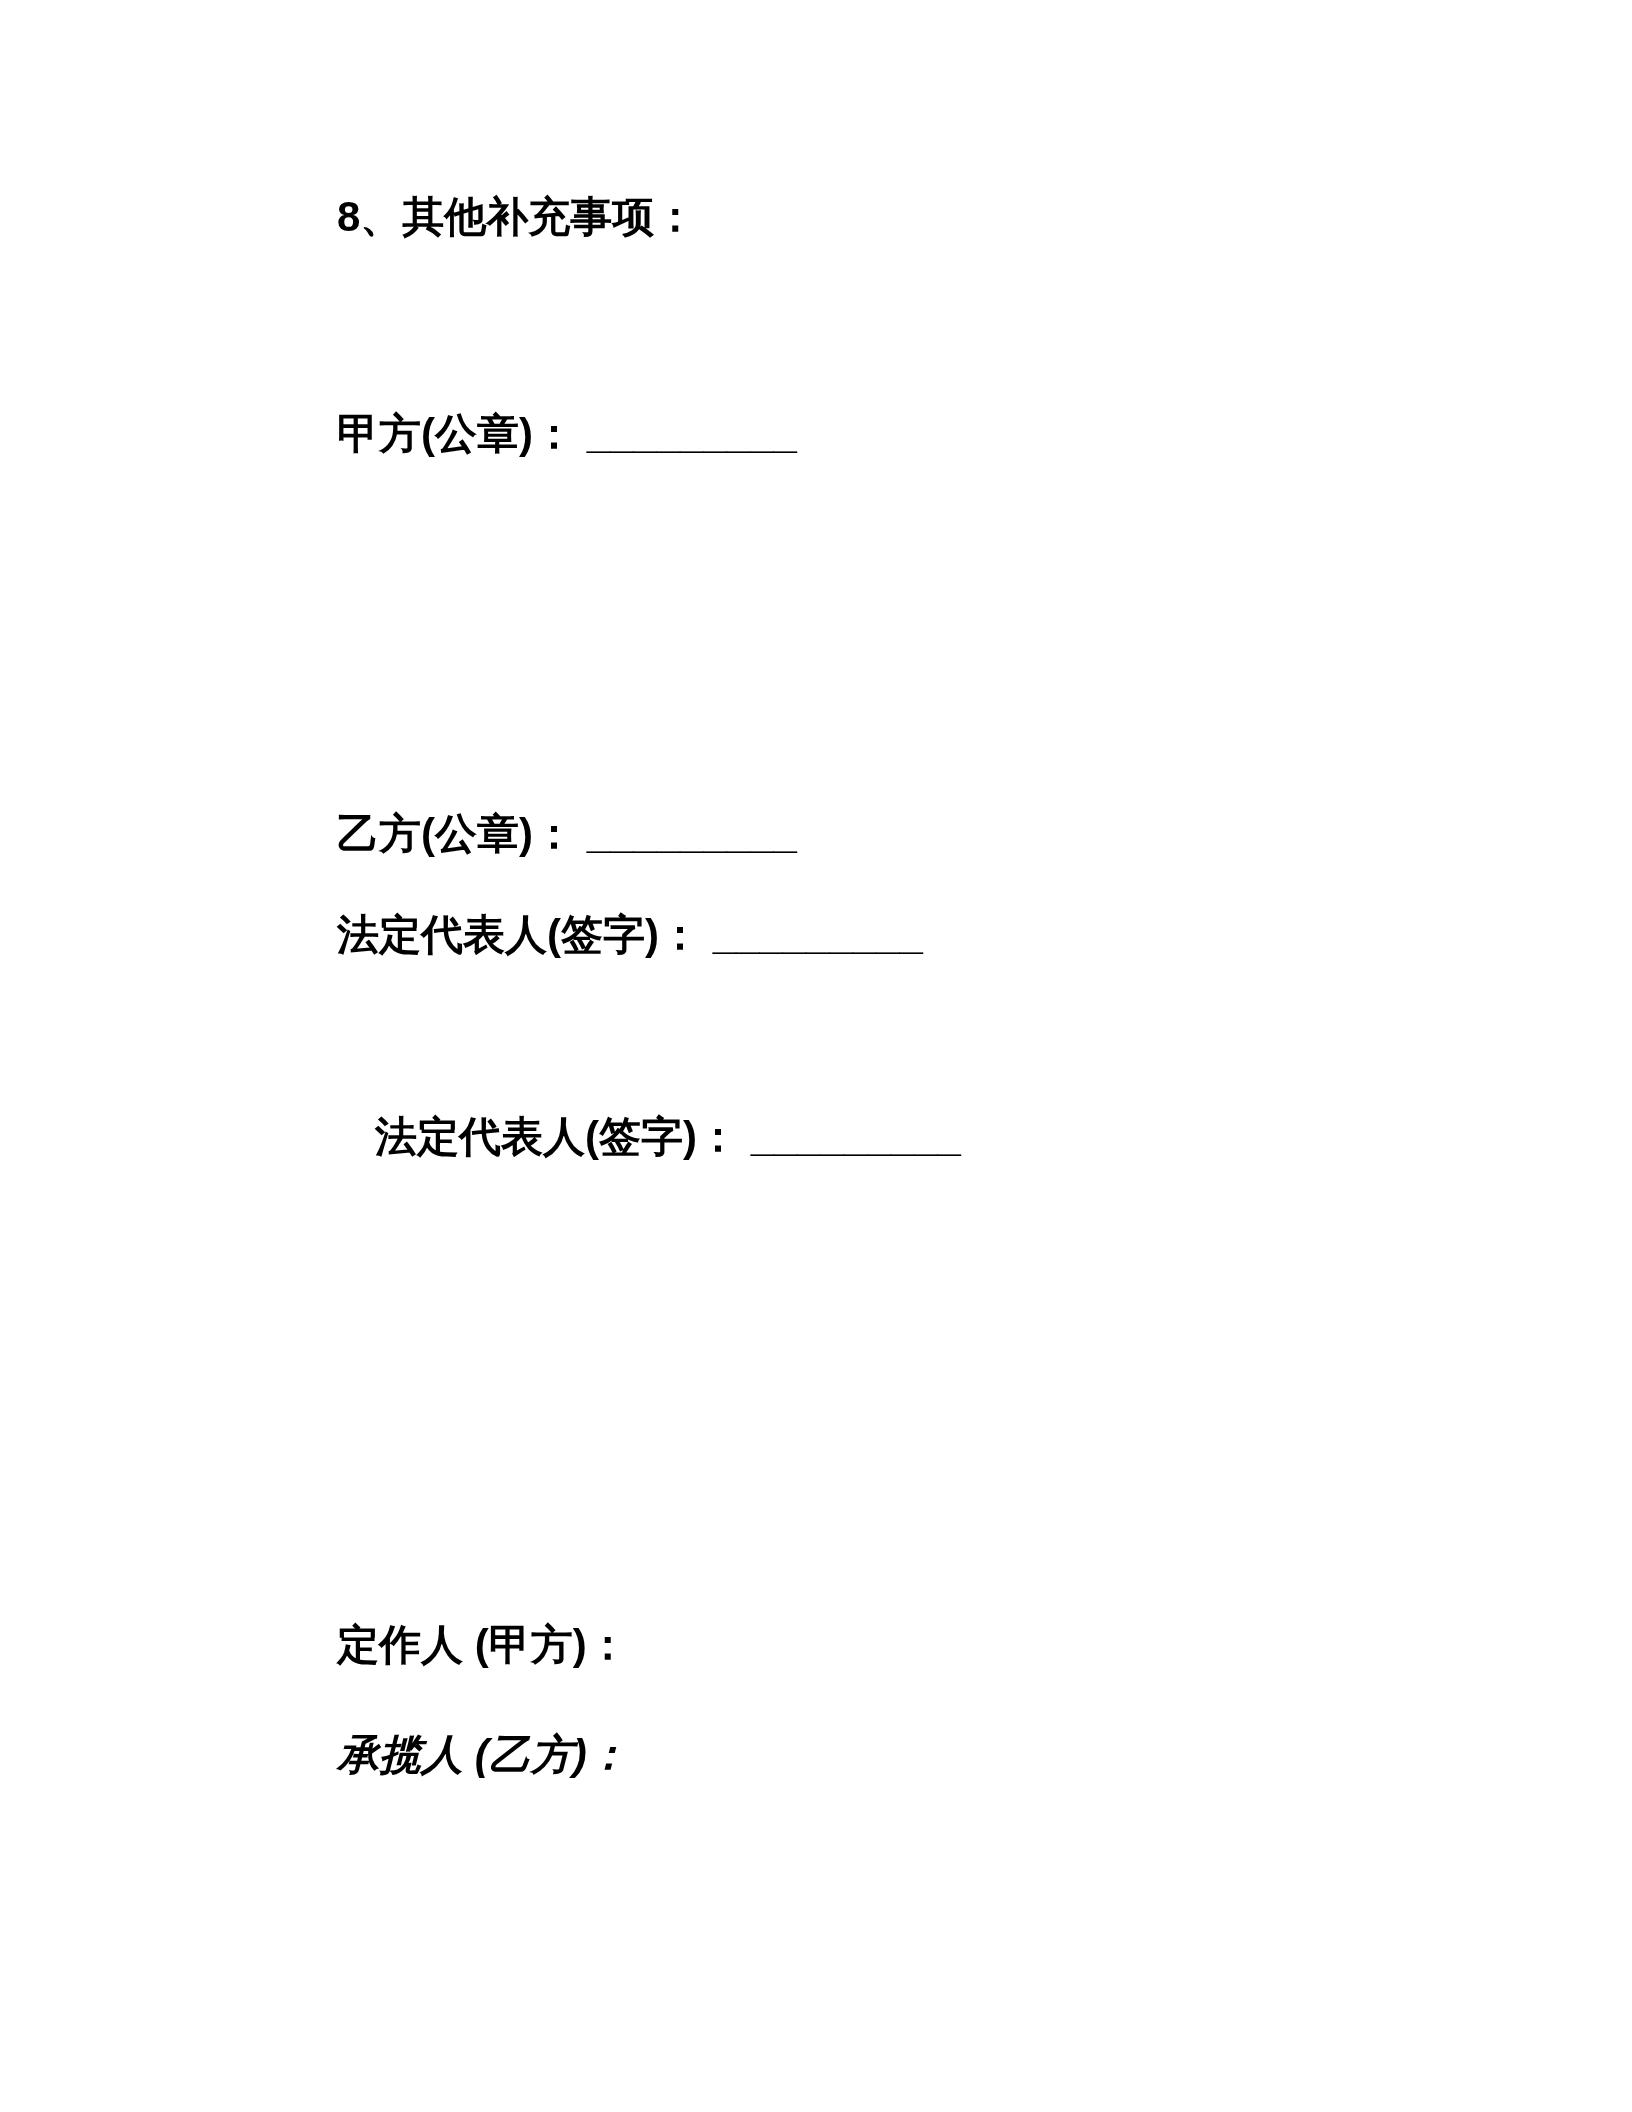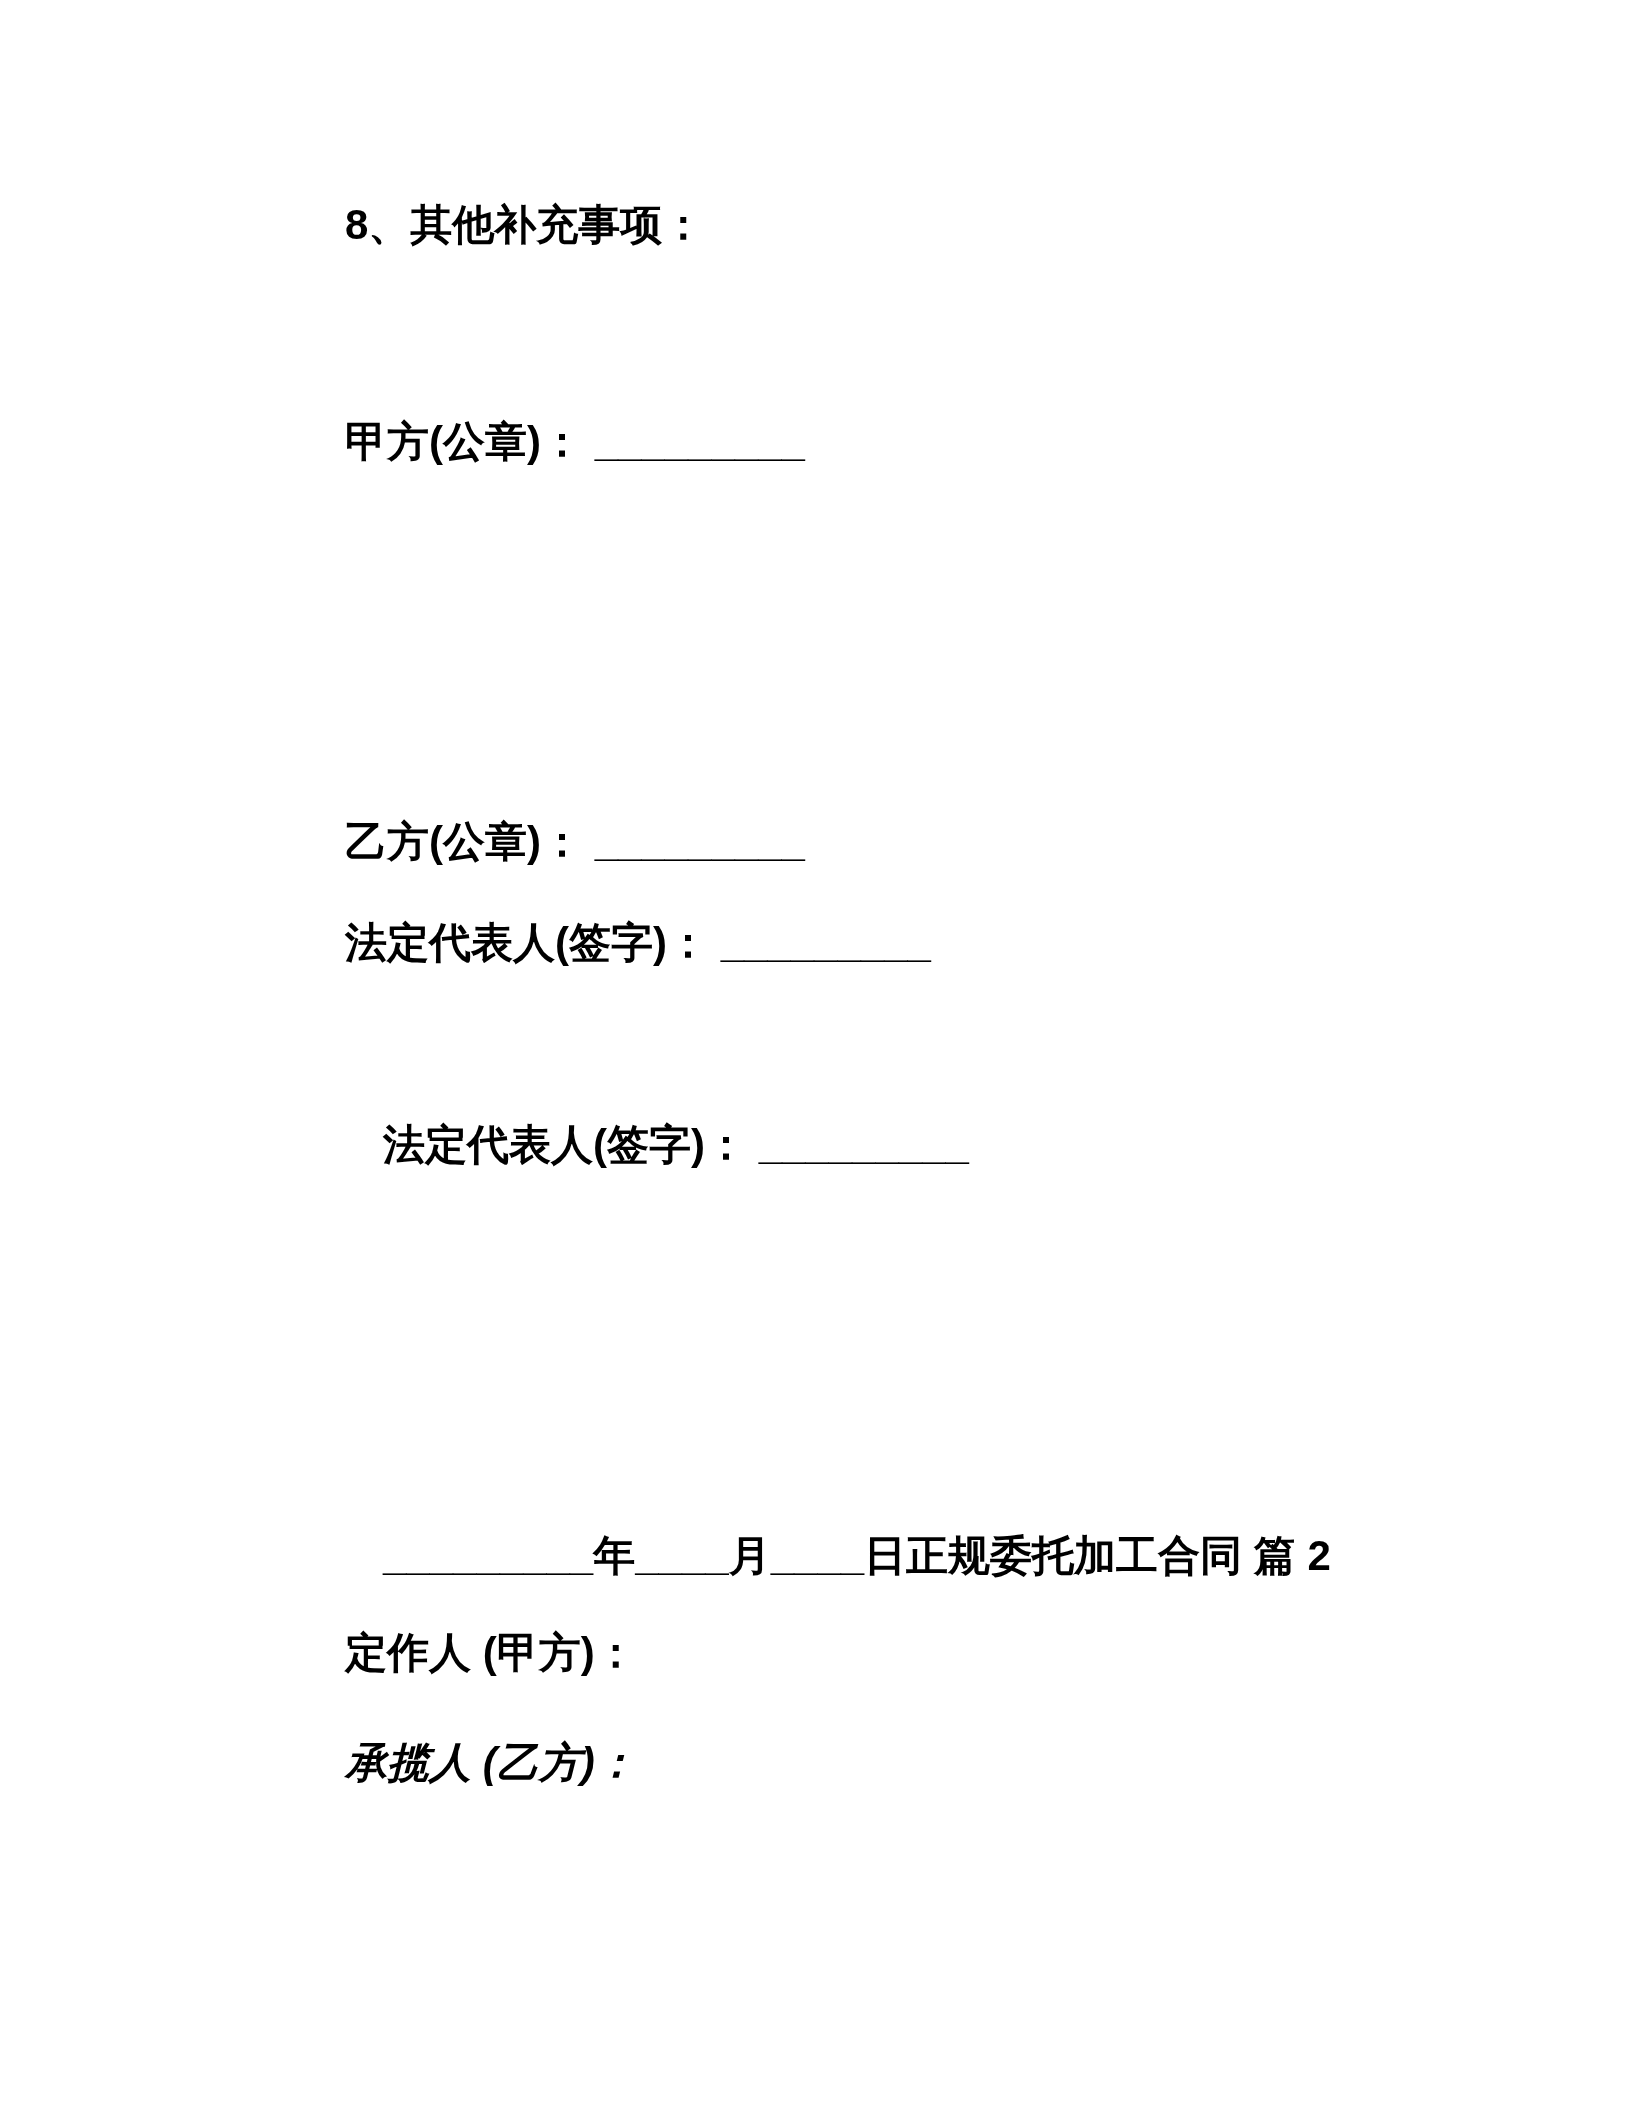--- a/index.html
+++ b/index.html
@@ -14,21 +14,21 @@
     background: #ffffff;
     overflow: hidden;
     font-family: "Liberation Sans", sans-serif;
     font-weight: 700;
     font-size: 42px;
     color: #000000;
   }
   .line {
     position: absolute;
     left: 333px;
-    margin: 12px;
+    margin: 4px;
     white-space: pre;
     line-height: 1;
     letter-spacing: 0;
   }
   .line.indent { left: 371px; }
   .l1  { top: 192px;  }
   .l2  { top: 302px;  }
   .l3  { top: 409px;  }
   .l4  { top: 809px;  }
   .l5  { top: 910px;  }
@@ -48,19 +48,18 @@
 
   <p class="line l4">乙方(公章)： _________</p>
 
   <p class="line l3">甲方(公章)： _________</p>
 
   <p class="line l5">法定代表人(签字)： _________</p>
 
   <p class="line l6 indent">法定代表人(签字)： _________</p>
 
 
-  <p class="line l8 indent">_________年____月____日正规委托加工合同 篇 2</p>
 
   <p class="line l9">定作人 (甲方)：</p>
 
   <p class="line l10">承揽人 (乙方)：</p>
 
 </div>
 
 </body></html>

